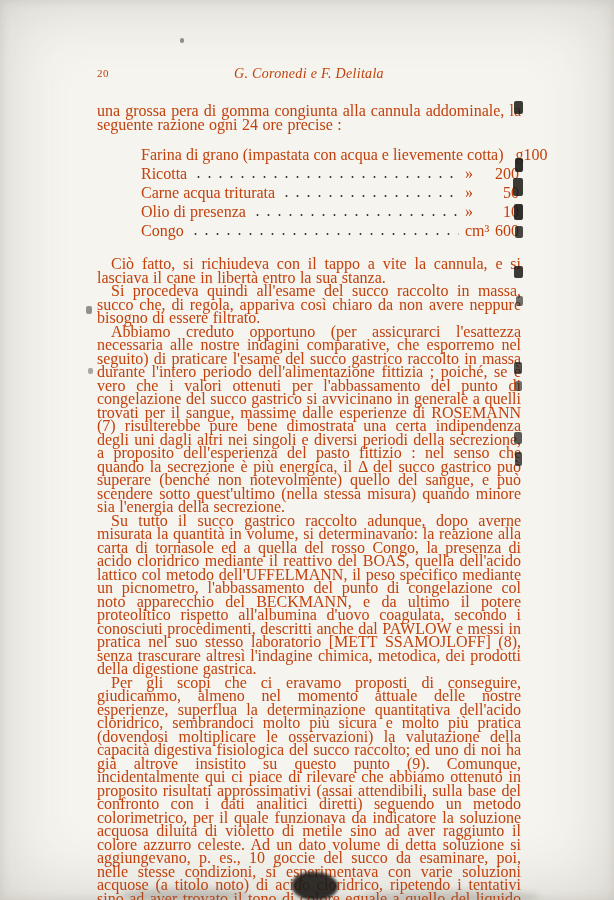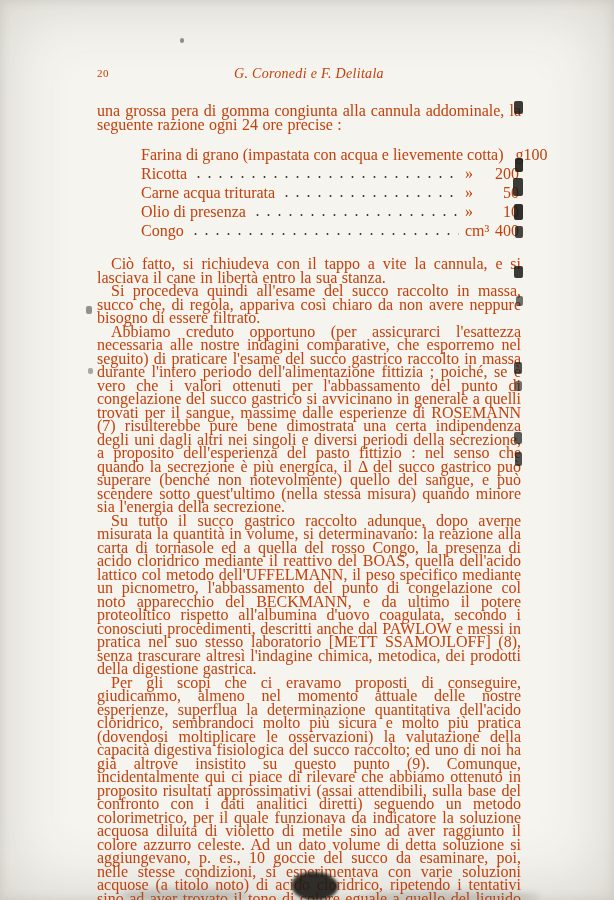--- a/index.html
+++ b/index.html
@@ -119,21 +119,21 @@
       <div class="r-row">
         <span class="r-label">Olio di presenza</span>
         <span class="r-leader"></span>
         <span class="r-unit">»</span>
         <span class="r-value">10</span>
       </div>
       <div class="r-row">
         <span class="r-label">Congo</span>
         <span class="r-leader"></span>
         <span class="r-unit">cm³</span>
-        <span class="r-value">400</span>
+        <span class="r-value">600</span>
       </div>
     </div>
 
     <p class="body-par indent">Ciò fatto, si richiudeva con il tappo a vite la cannula, e si lasciava il cane in libertà entro la sua stanza.</p>
     <p class="body-par indent">Si procedeva quindi all'esame del succo raccolto in massa, succo che, di regola, appariva così chiaro da non avere neppure bisogno di essere filtrato.</p>
     <p class="body-par indent">Abbiamo creduto opportuno (per assicurarci l'esattezza necessaria alle nostre indagini comparative, che esporremo nel seguito) di praticare l'esame del succo gastrico raccolto in massa durante l'intero periodo dell'alimentazione fittizia ; poiché, se è vero che i valori ottenuti per l'abbassamento del punto di congelazione del succo gastrico si avvicinano in generale a quelli trovati per il sangue, massime dalle esperienze di ROSEMANN (7) risulterebbe pure bene dimostrata una certa indipendenza degli uni dagli altri nei singoli e diversi periodi della secrezione, a proposito dell'esperienza del pasto fittizio : nel senso che quando la secrezione è più energica, il Δ del succo gastrico può superare (benché non notevolmente) quello del sangue, e può scendere sotto quest'ultimo (nella stessa misura) quando minore sia l'energia della secrezione.</p>
     <p class="body-par indent">Su tutto il succo gastrico raccolto adunque, dopo averne misurata la quantità in volume, si determinavano: la reazione alla carta di tornasole ed a quella del rosso Congo, la presenza di acido cloridrico mediante il reattivo del BOAS, quella dell'acido lattico col metodo dell'UFFELMANN, il peso specifico mediante un picnometro, l'abbassamento del punto di congelazione col noto apparecchio del BECKMANN, e da ultimo il potere proteolitico rispetto all'albumina d'uovo coagulata, secondo i conosciuti procedimenti, descritti anche dal PAWLOW e messi in pratica nel suo stesso laboratorio [METT SSAMOJLOFF] (8), senza trascurare altresì l'indagine chimica, metodica, dei prodotti della digestione gastrica.</p>
     <p class="body-par indent">Per gli scopi che ci eravamo proposti di conseguire, giudicammo, almeno nel momento attuale delle nostre esperienze, superflua la determinazione quantitativa dell'acido cloridrico, sembrandoci molto più sicura e molto più pratica (dovendosi moltiplicare le osservazioni) la valutazione della capacità digestiva fisiologica del succo raccolto; ed uno di noi ha già altrove insistito su questo punto (9). Comunque, incidentalmente qui ci piace di rilevare che abbiamo ottenuto in proposito risultati approssimativi (assai attendibili, sulla base del confronto con i dati analitici diretti) seguendo un metodo colorimetrico, per il quale funzionava da indicatore la soluzione acquosa diluita di violetto di metile sino ad aver raggiunto il colore azzurro celeste. Ad un dato volume di detta soluzione si aggiungevano, p. es., 10 goccie del succo da esaminare, poi, nelle stesse condizioni, si esperimentava con varie soluzioni acquose (a titolo noto) di acido cloridrico, ripetendo i tentativi sino ad aver trovato il tono di colore eguale a quello del liquido contenuto nella provetta, che aveva servito all'esame per il succo gastrico.</p>
 
   </div>

